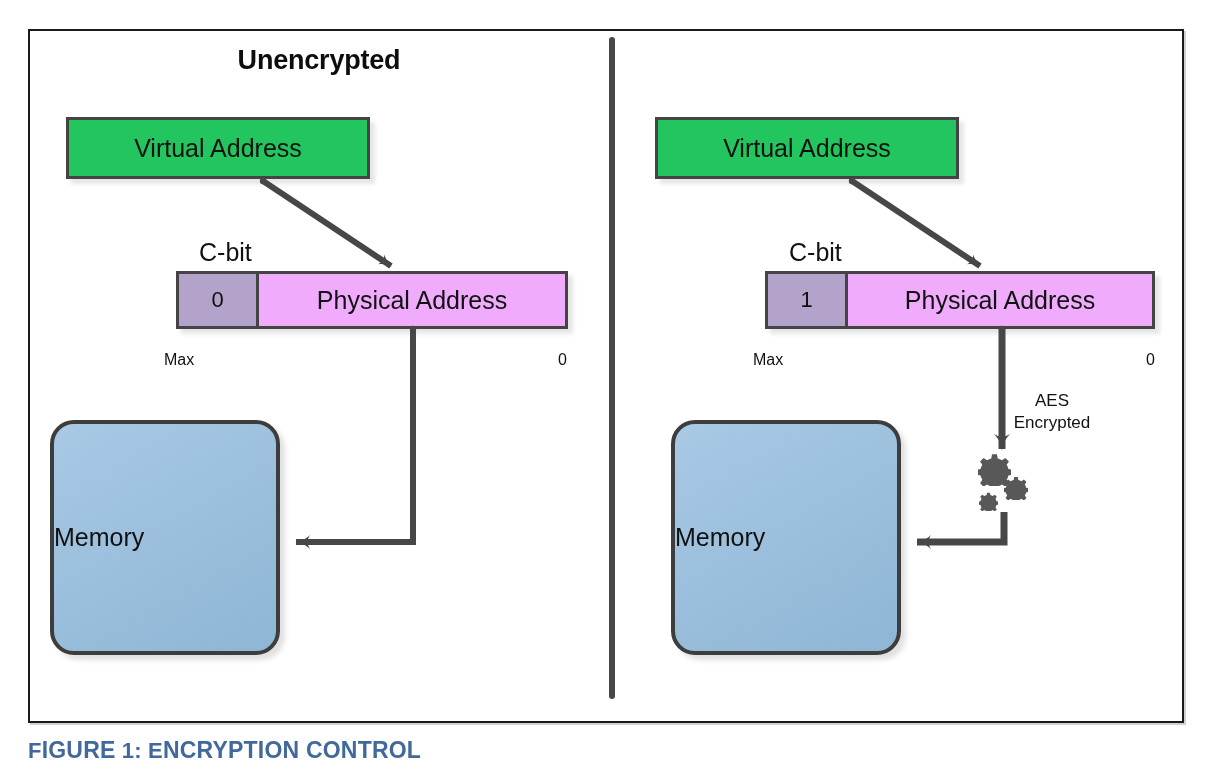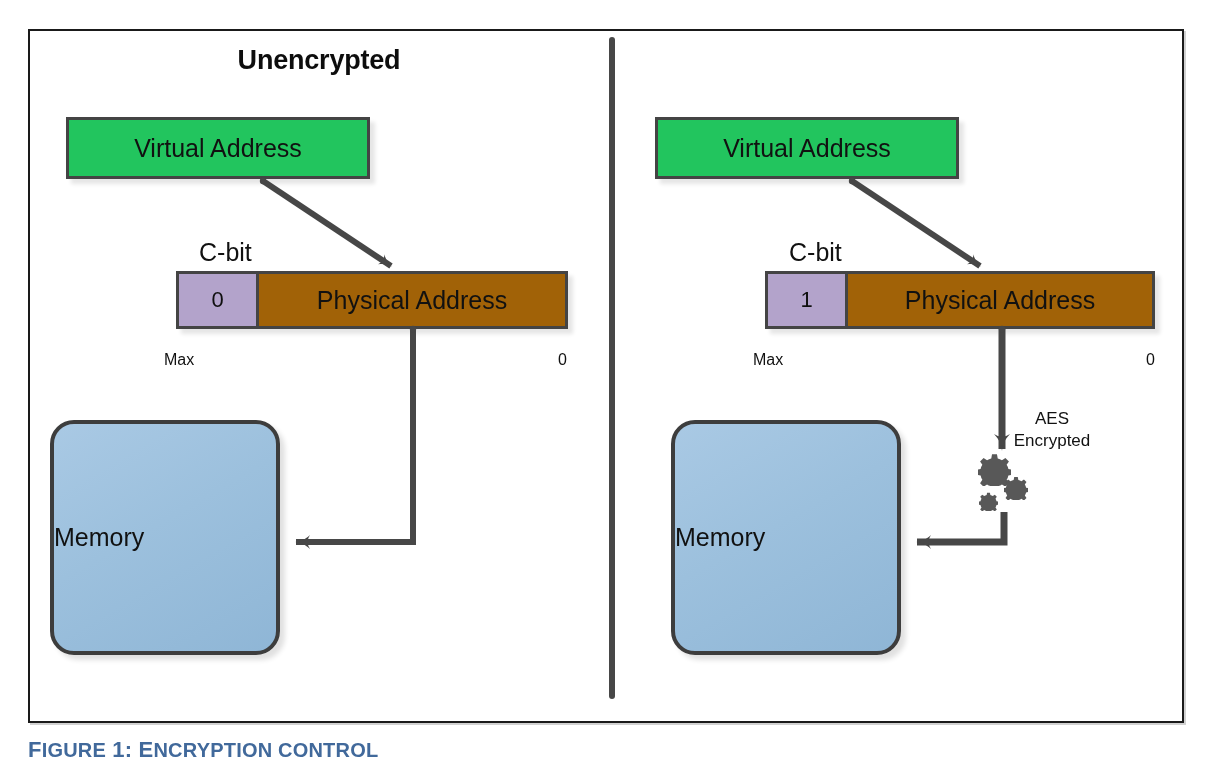--- a/index.html
+++ b/index.html
@@ -112,21 +112,21 @@
     border-right: 3px solid #444444;
     display: flex;
     align-items: center;
     justify-content: center;
     font-size: 22px;
     color: #0f0f0f;
     box-sizing: border-box;
   }
   .paddr-cell {
     flex: 1;
-    background: #a16207;
+    background: #f0abfc;
     display: flex;
     align-items: center;
     justify-content: center;
     font-size: 25px;
     color: #111111;
   }
 
   
   .tick {
     position: absolute;
@@ -155,21 +155,21 @@
     font-size: 25px;
     color: #111111;
   }
   .panel-left  .mem-box { left: 22px; top: 391px; }
   .panel-right .mem-box { left: 56px; top: 391px; }
 
   
   .aes-label {
     position: absolute;
     left: 372px;
-    top: 379px;
+    top: 361px;
     width: 130px;
     text-align: center;
     font-size: 17px;
     line-height: 22px;
     color: #111111;
   }
 
   
   .conn-svg {
     position: absolute;
@@ -185,21 +185,21 @@
     position: absolute;
     left: 28px;
     top: 737px;
     font-size: 22px;
     font-weight: bold;
     color: #41699b;
     letter-spacing: 0.2px;
     white-space: nowrap;
   }
   .figure-caption .cap-small {
-    font-size: 20px;
+    font-size: 23px;
   }
 </style>
 </head>
 <body>
 
 <div id="figure-root">
 
   <div class="figure-frame"></div>
 
   <div class="panel panel-left">

